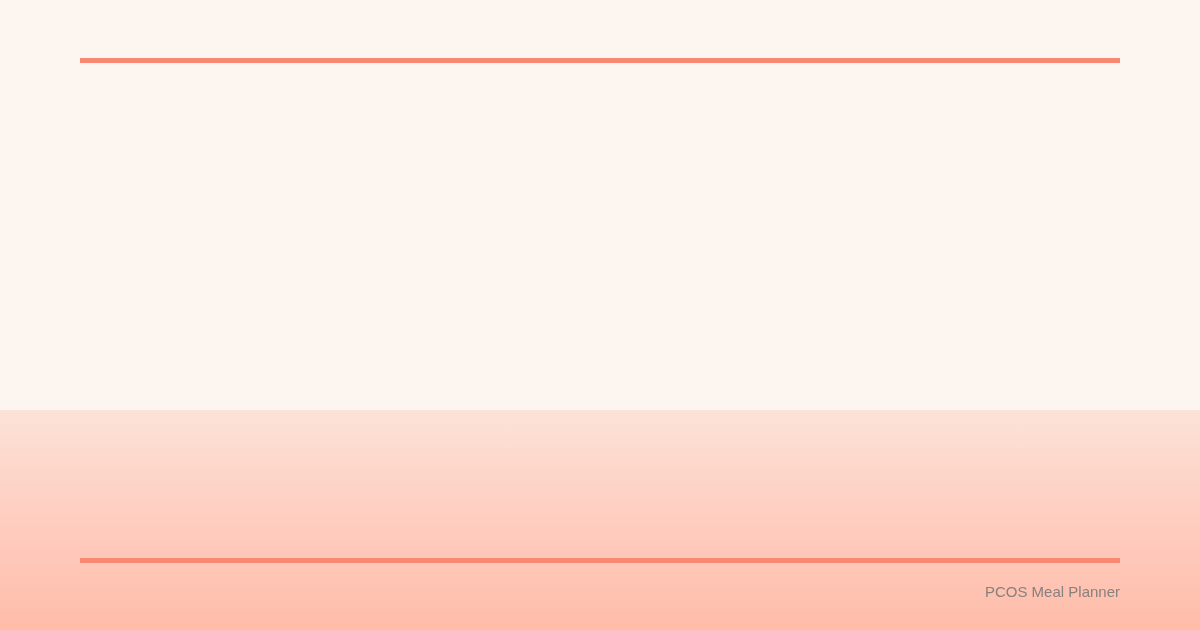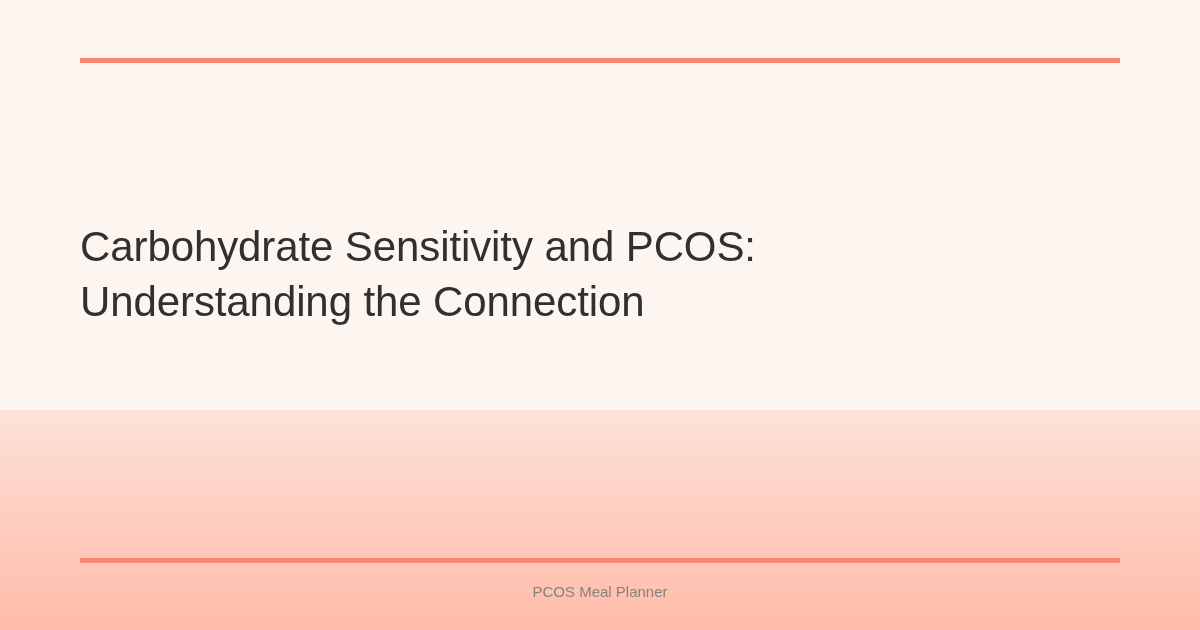--- a/index.html
+++ b/index.html
@@ -67,21 +67,21 @@
   }
 
   
   .footer {
     position: absolute;
     left: 80px;
     top: 581px;
     width: 1040px;
     display: flex;
     align-items: center;
-    justify-content: center;
+    justify-content: flex-end;
     font-size: 15px;
     line-height: 22px;
     color: #87817E;
   }
 
   .footer__brand {
     text-align: left;
   }
 
   .footer__domain {
@@ -90,22 +90,20 @@
 </style>
 </head>
 <body>
 
 <div class="card">
 
   <div class="gradient-panel"></div>
 
   <div class="rule rule--top"></div>
 
-  <h1 class="headline">Carbohydrate Sensitivity and PCOS:
-Understanding the Connection</h1>
 
   <div class="rule rule--bottom"></div>
 
   <div class="footer">
     <span class="footer__brand">PCOS Meal Planner</span>
   </div>
 
 </div>
 
 </body></html>

